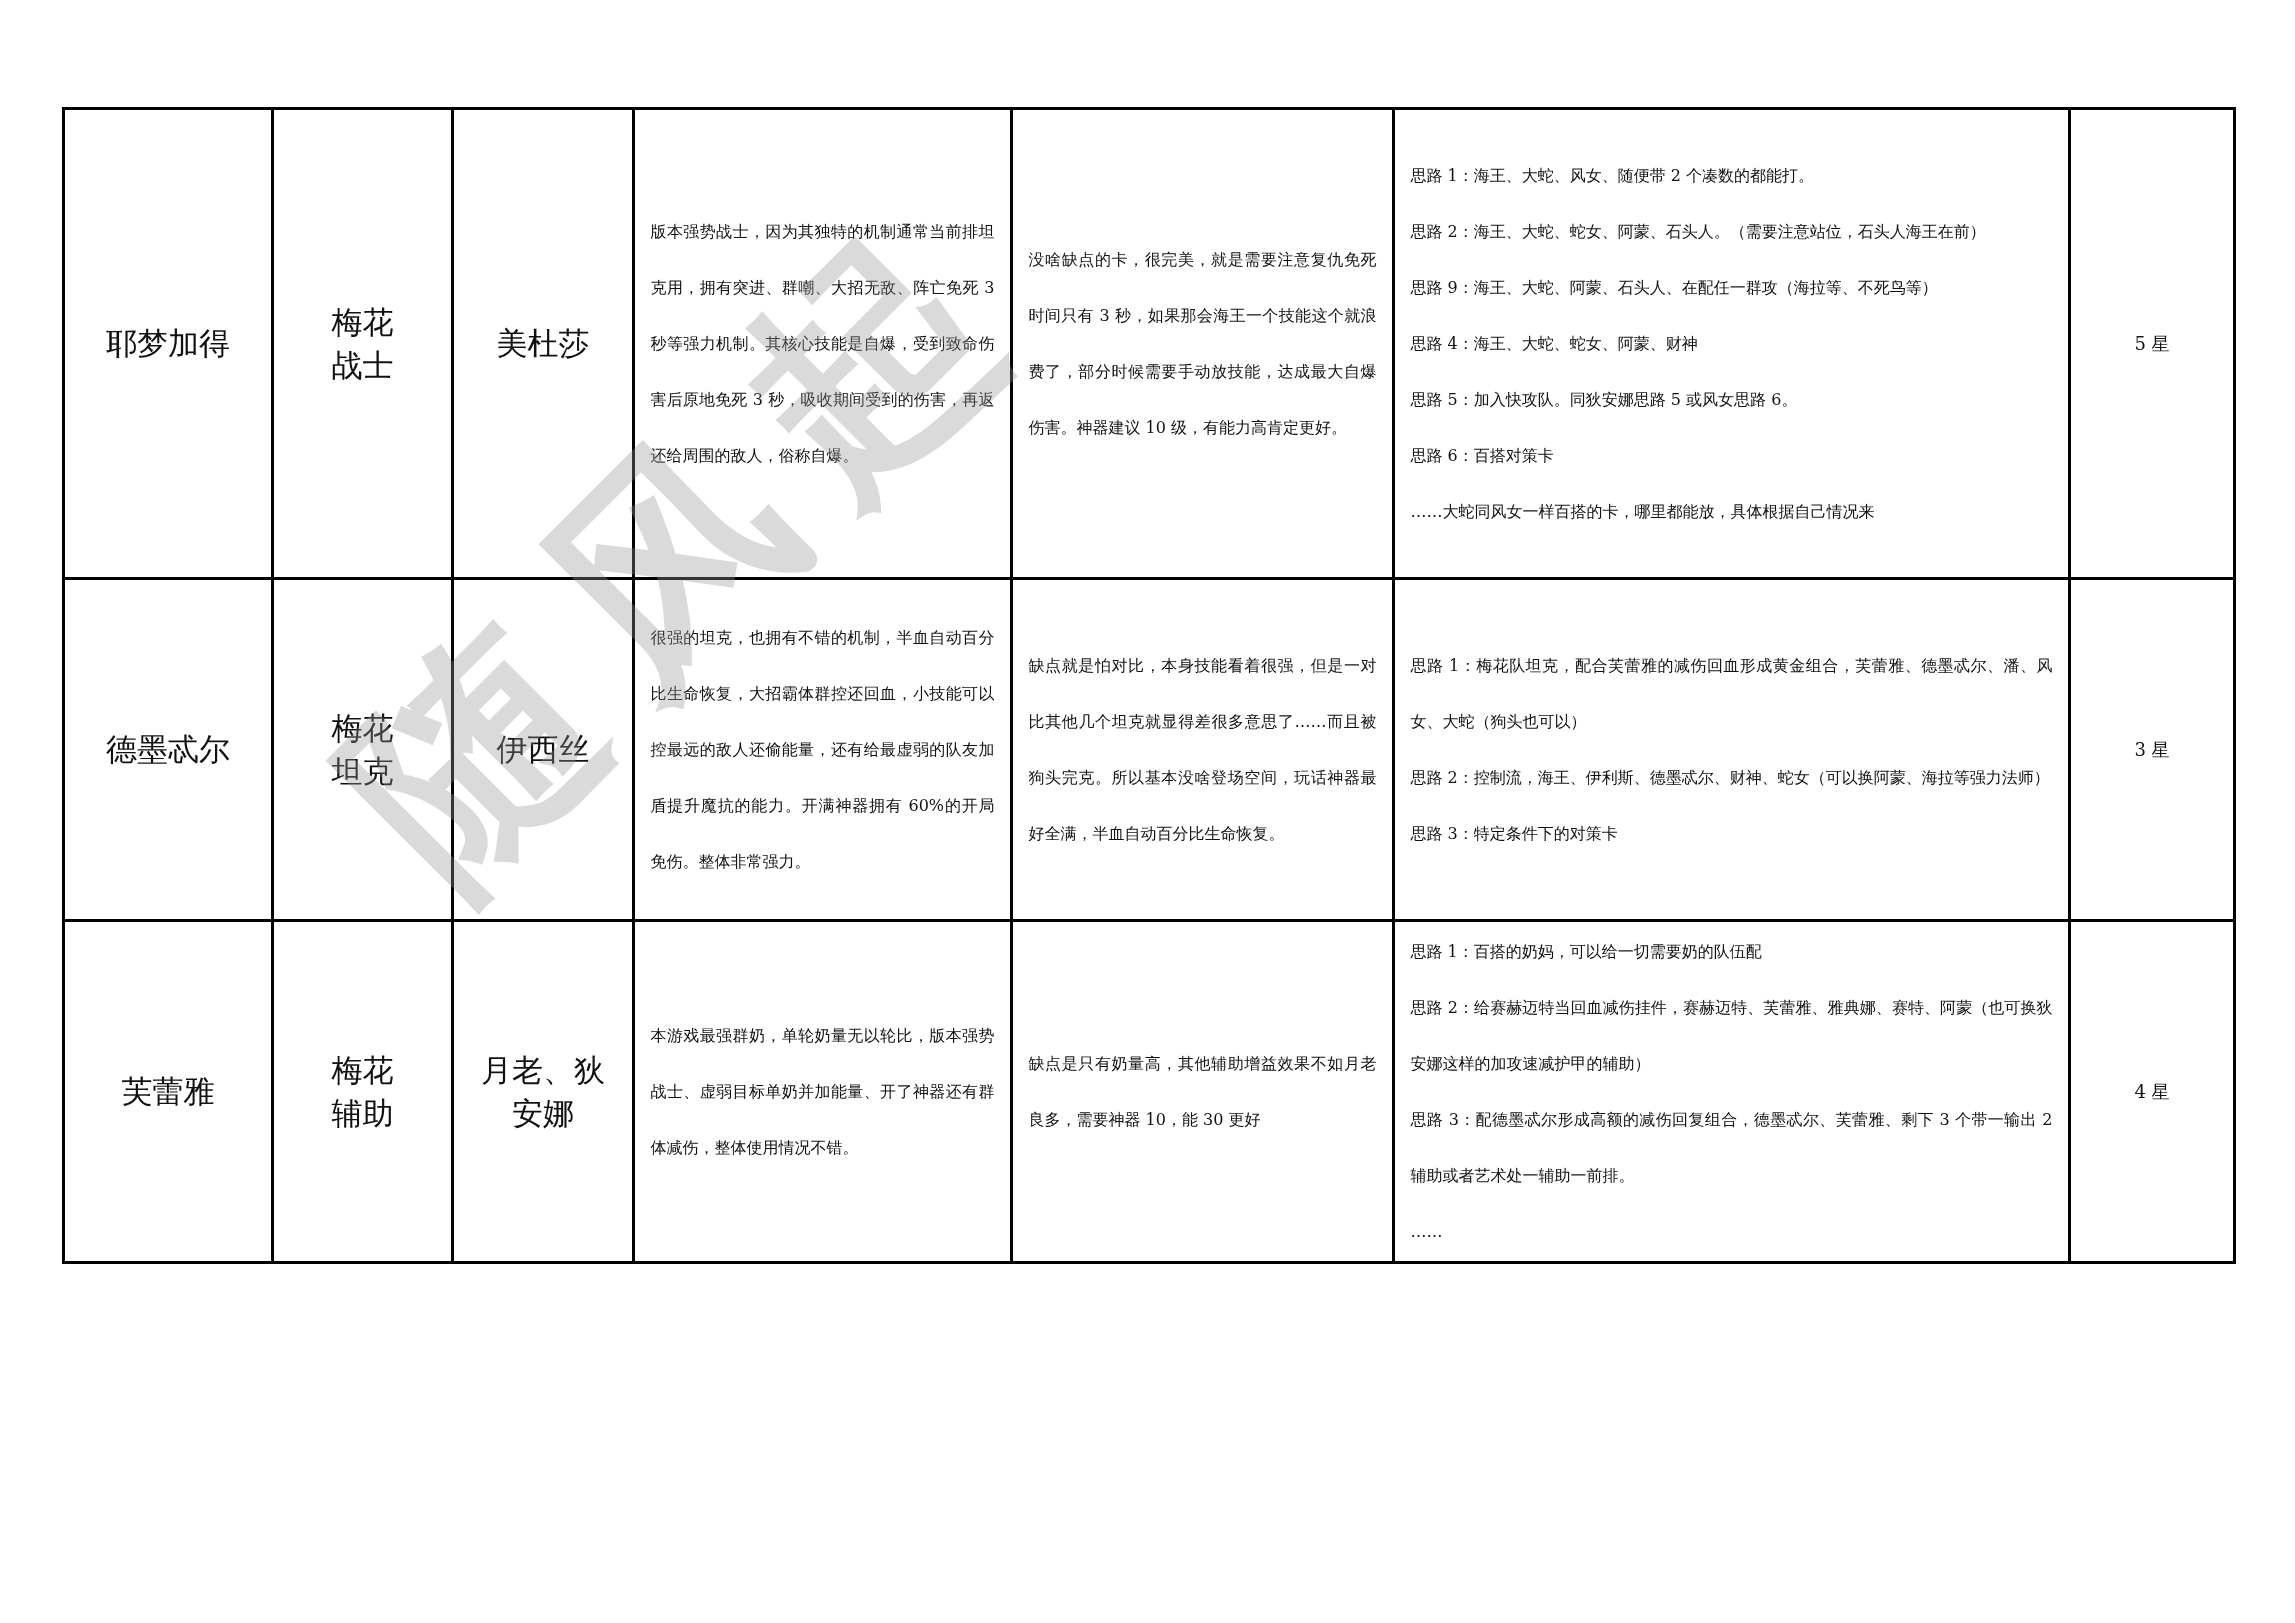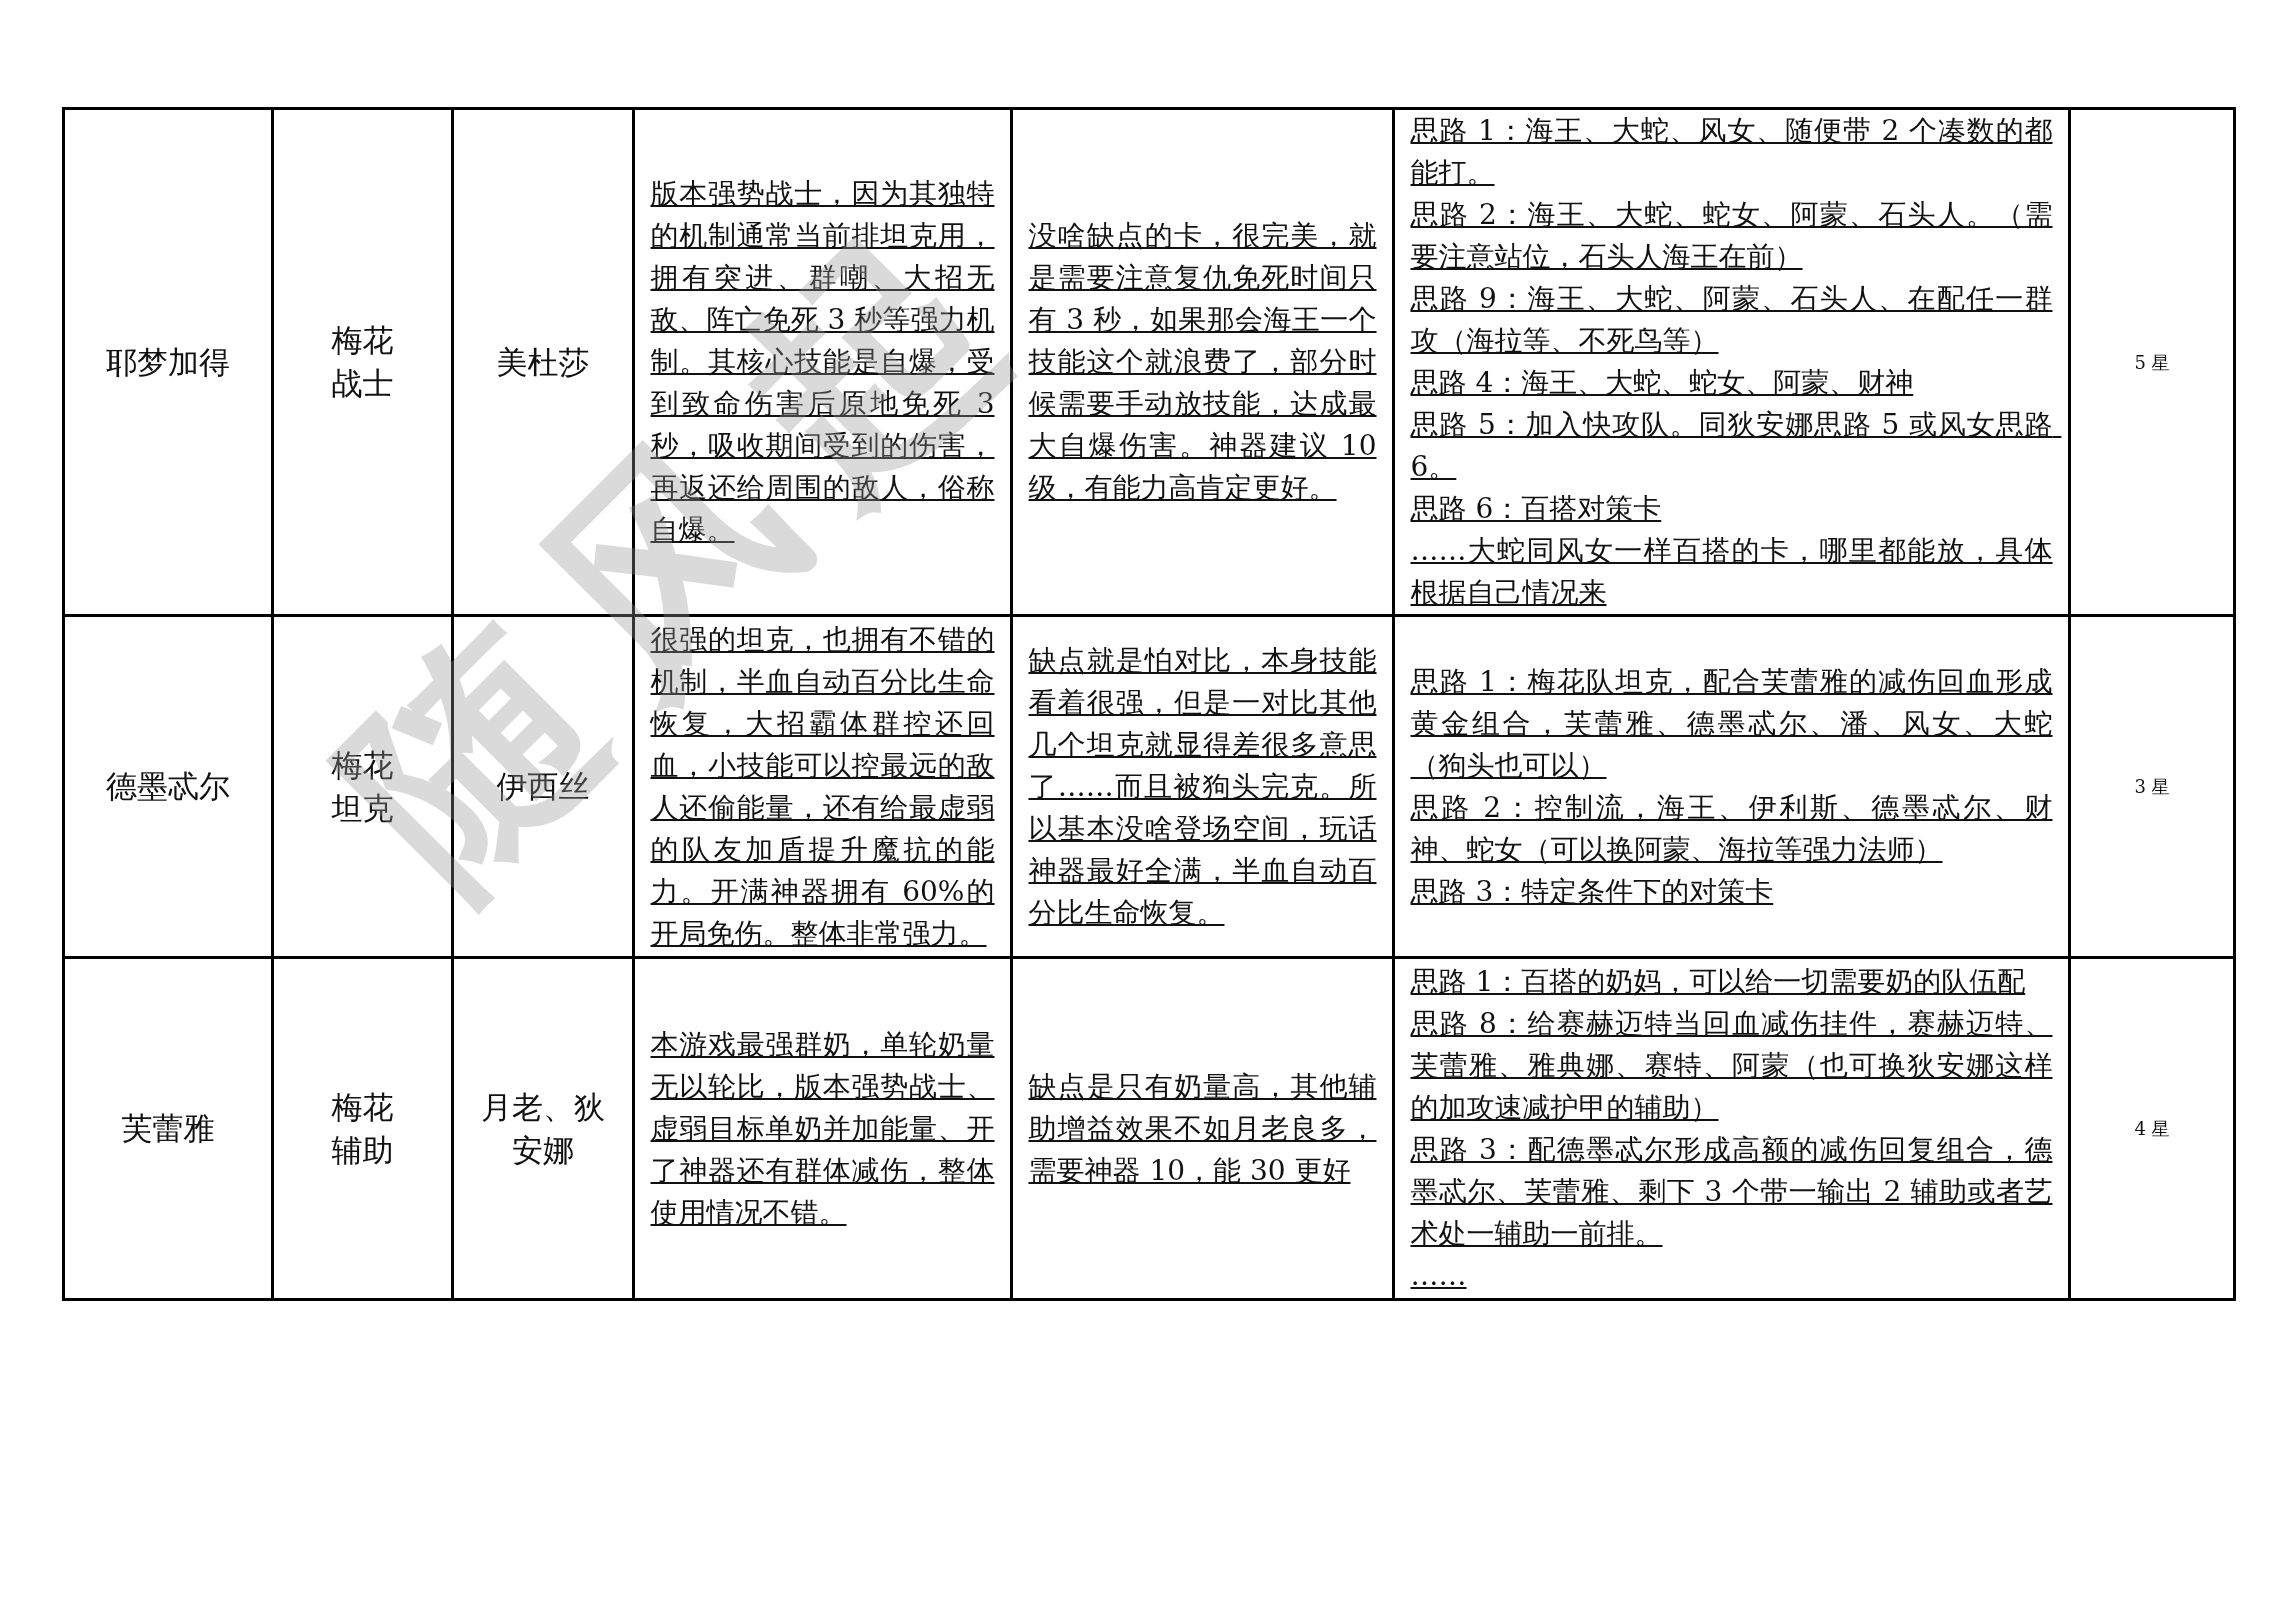--- a/index.html
+++ b/index.html
@@ -38,25 +38,24 @@
   }
   td.c-name, td.c-class, td.c-fetter, td.c-rating {
     text-align: center;
     font-size: 31px;
     line-height: 43px;
   }
   td.c-rating {
     font-size: 18px;
   }
   td.c-pros, td.c-cons, td.c-ideas {
-    font-size: 28px;
-    line-height: 42px;
+    font-size: 16px;
+    line-height: 56px;
     text-align: justify;
     padding: 0 14px;
-    text-decoration: underline;
   }
   td.c-ideas {
     padding: 0 15.5px;
   }
   .line { display: block; white-space: pre-wrap; }
   tr.row1 { height: 470px; }
   tr.row2 { height: 342px; }
   tr.row3 { height: 342px; }
 
   
@@ -167,21 +166,21 @@
           <span>月老、狄安娜</span>
         </td>
         <td class="c-pros">
           <span>本游戏最强群奶，单轮奶量无以轮比，版本强势战士、虚弱目标单奶并加能量、开了神器还有群体减伤，整体使用情况不错。</span>
         </td>
         <td class="c-cons">
           <span>缺点是只有奶量高，其他辅助增益效果不如月老良多，需要神器 10，能 30 更好</span>
         </td>
         <td class="c-ideas">
           <span class="line">思路 1：百搭的奶妈，可以给一切需要奶的队伍配</span>
-          <span class="line">思路 8：给赛赫迈特当回血减伤挂件，赛赫迈特、芙蕾雅、雅典娜、赛特、阿蒙（也可换狄安娜这样的加攻速减护甲的辅助）</span>
+          <span class="line">思路 2：给赛赫迈特当回血减伤挂件，赛赫迈特、芙蕾雅、雅典娜、赛特、阿蒙（也可换狄安娜这样的加攻速减护甲的辅助）</span>
           <span class="line">思路 3：配德墨忒尔形成高额的减伤回复组合，德墨忒尔、芙蕾雅、剩下 3 个带一输出 2 辅助或者艺术处一辅助一前排。</span>
           <span class="line">……</span>
         </td>
         <td class="c-rating">
           <span>4 星</span>
         </td>
       </tr>
     </tbody>
   </table>
 

